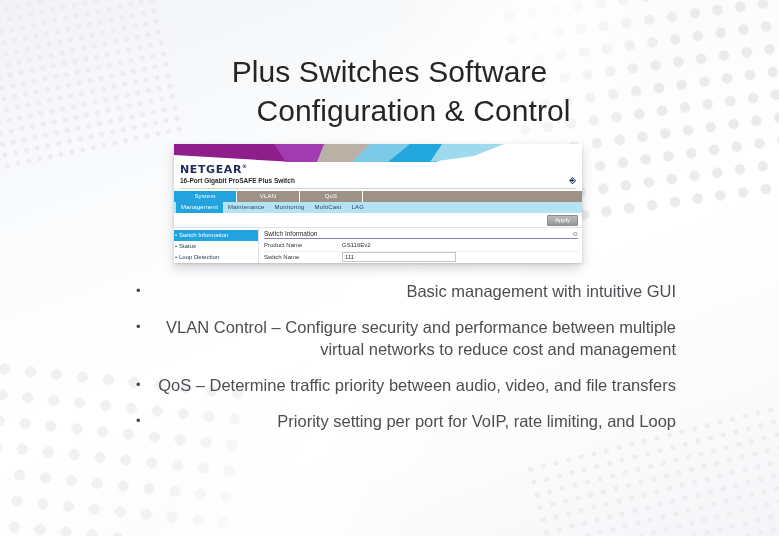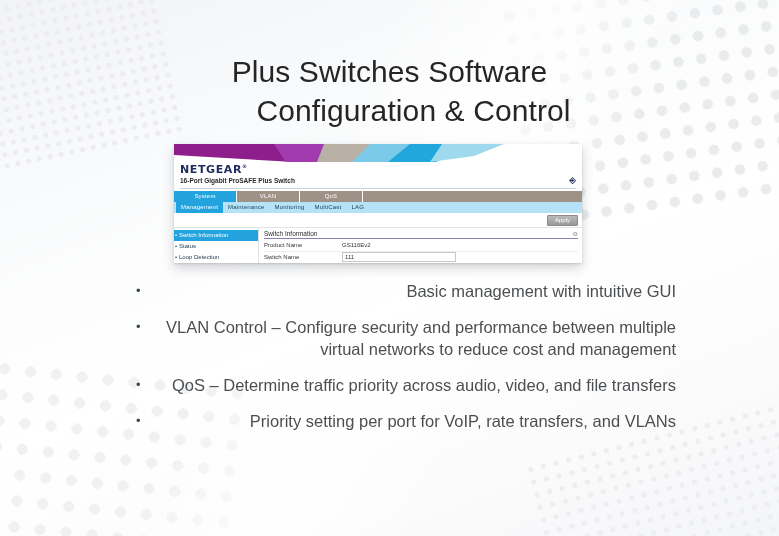--- a/index.html
+++ b/index.html
@@ -406,21 +406,21 @@
     <div class="bullet">
       <span class="dot">•</span>
       <span class="txt">Basic management with intuitive GUI</span>
     </div>
     <div class="bullet">
       <span class="dot">•</span>
       <span class="txt">VLAN Control – Configure security and performance between multiple virtual networks to reduce cost and management</span>
     </div>
     <div class="bullet">
       <span class="dot">•</span>
-      <span class="txt">QoS – Determine traffic priority across audio, video, and file transfers</span>
+      <span class="txt">QoS – Determine traffic priority between audio, video, and file transfers</span>
     </div>
     <div class="bullet">
       <span class="dot">•</span>
-      <span class="txt">Priority setting per port for VoIP, rate transfers, and VLANs</span>
+      <span class="txt">Priority setting per port for VoIP, rate limiting, and Loop</span>
     </div>
   </div>
 
 </div>
 
 </body></html>

